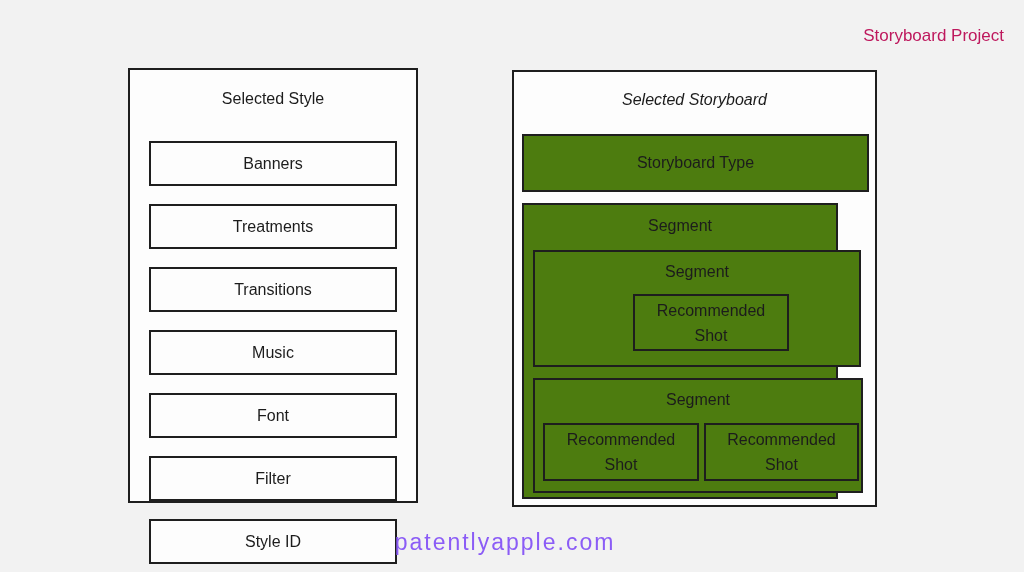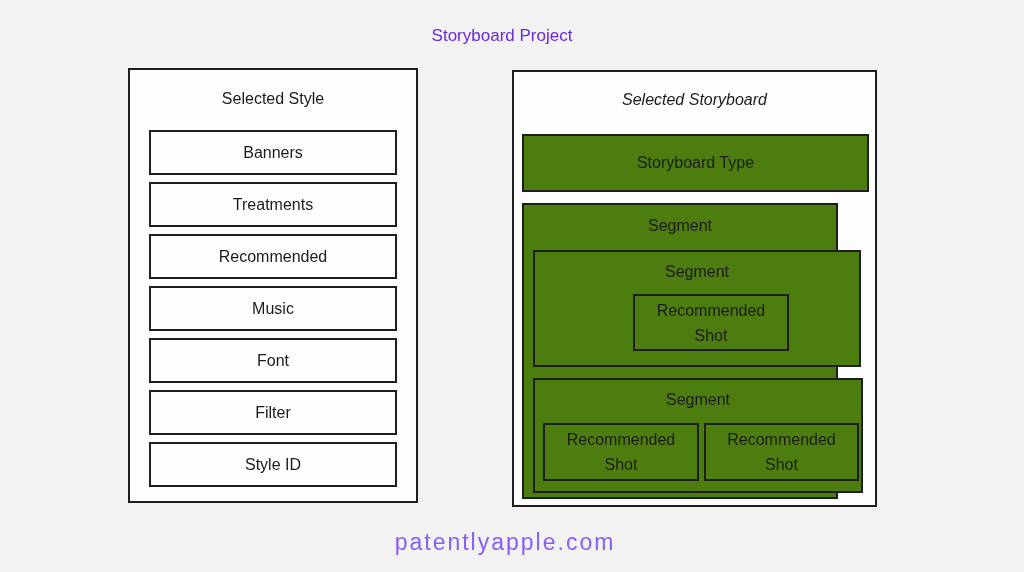--- a/index.html
+++ b/index.html
@@ -14,23 +14,23 @@
     position: relative;
     width: 1024px;
     height: 572px;
     background: #f2f2f2;
   }
   .diagram-title {
     position: absolute;
     top: 26px;
     left: 0;
     width: 1004px;
-    text-align: center;
+    text-align: right;
     font-size: 17px;
-    color: #6d28d9;
+    color: #be185d;
   }
   .panel {
     position: absolute;
     background: #fdfdfd;
     border: 2px solid #1e1e1e;
   }
   .panel-left  { left: 128px; top: 68px; width: 290px; height: 435px; }
   .panel-right { left: 512px; top: 70px; width: 365px; height: 437px; }
   .panel-title {
     text-align: center;
@@ -48,20 +48,21 @@
     gap: 7px;
   }
   .style-row {
     height: 45px;
     background: #fdfdfd;
     border: 2px solid #1e1e1e;
     display: flex;
     align-items: center;
     justify-content: center;
     font-size: 16px;
+    margin-top: 11px;
   }
 
   .box {
     position: absolute;
     background: #4d7c0f;
     border: 2px solid #1e1e1e;
   }
   .storyboard-type {
     left: 8px; top: 62px; width: 347px; height: 58px;
     display: flex; align-items: center; justify-content: center;
@@ -108,21 +109,21 @@
 
 <div class="stage">
 
   <div class="diagram-title">Storyboard Project</div>
 
   <div class="panel panel-left">
     <div class="panel-title">Selected Style</div>
     <div class="style-rows">
       <div class="style-row">Banners</div>
       <div class="style-row">Treatments</div>
-      <div class="style-row">Recommended</div>
+      <div class="style-row">Transitions</div>
       <div class="style-row">Music</div>
       <div class="style-row">Font</div>
       <div class="style-row">Filter</div>
       <div class="style-row">Style ID</div>
     </div>
   </div>
 
   <div class="panel panel-right">
     <div class="panel-title">Selected Storyboard</div>
 

